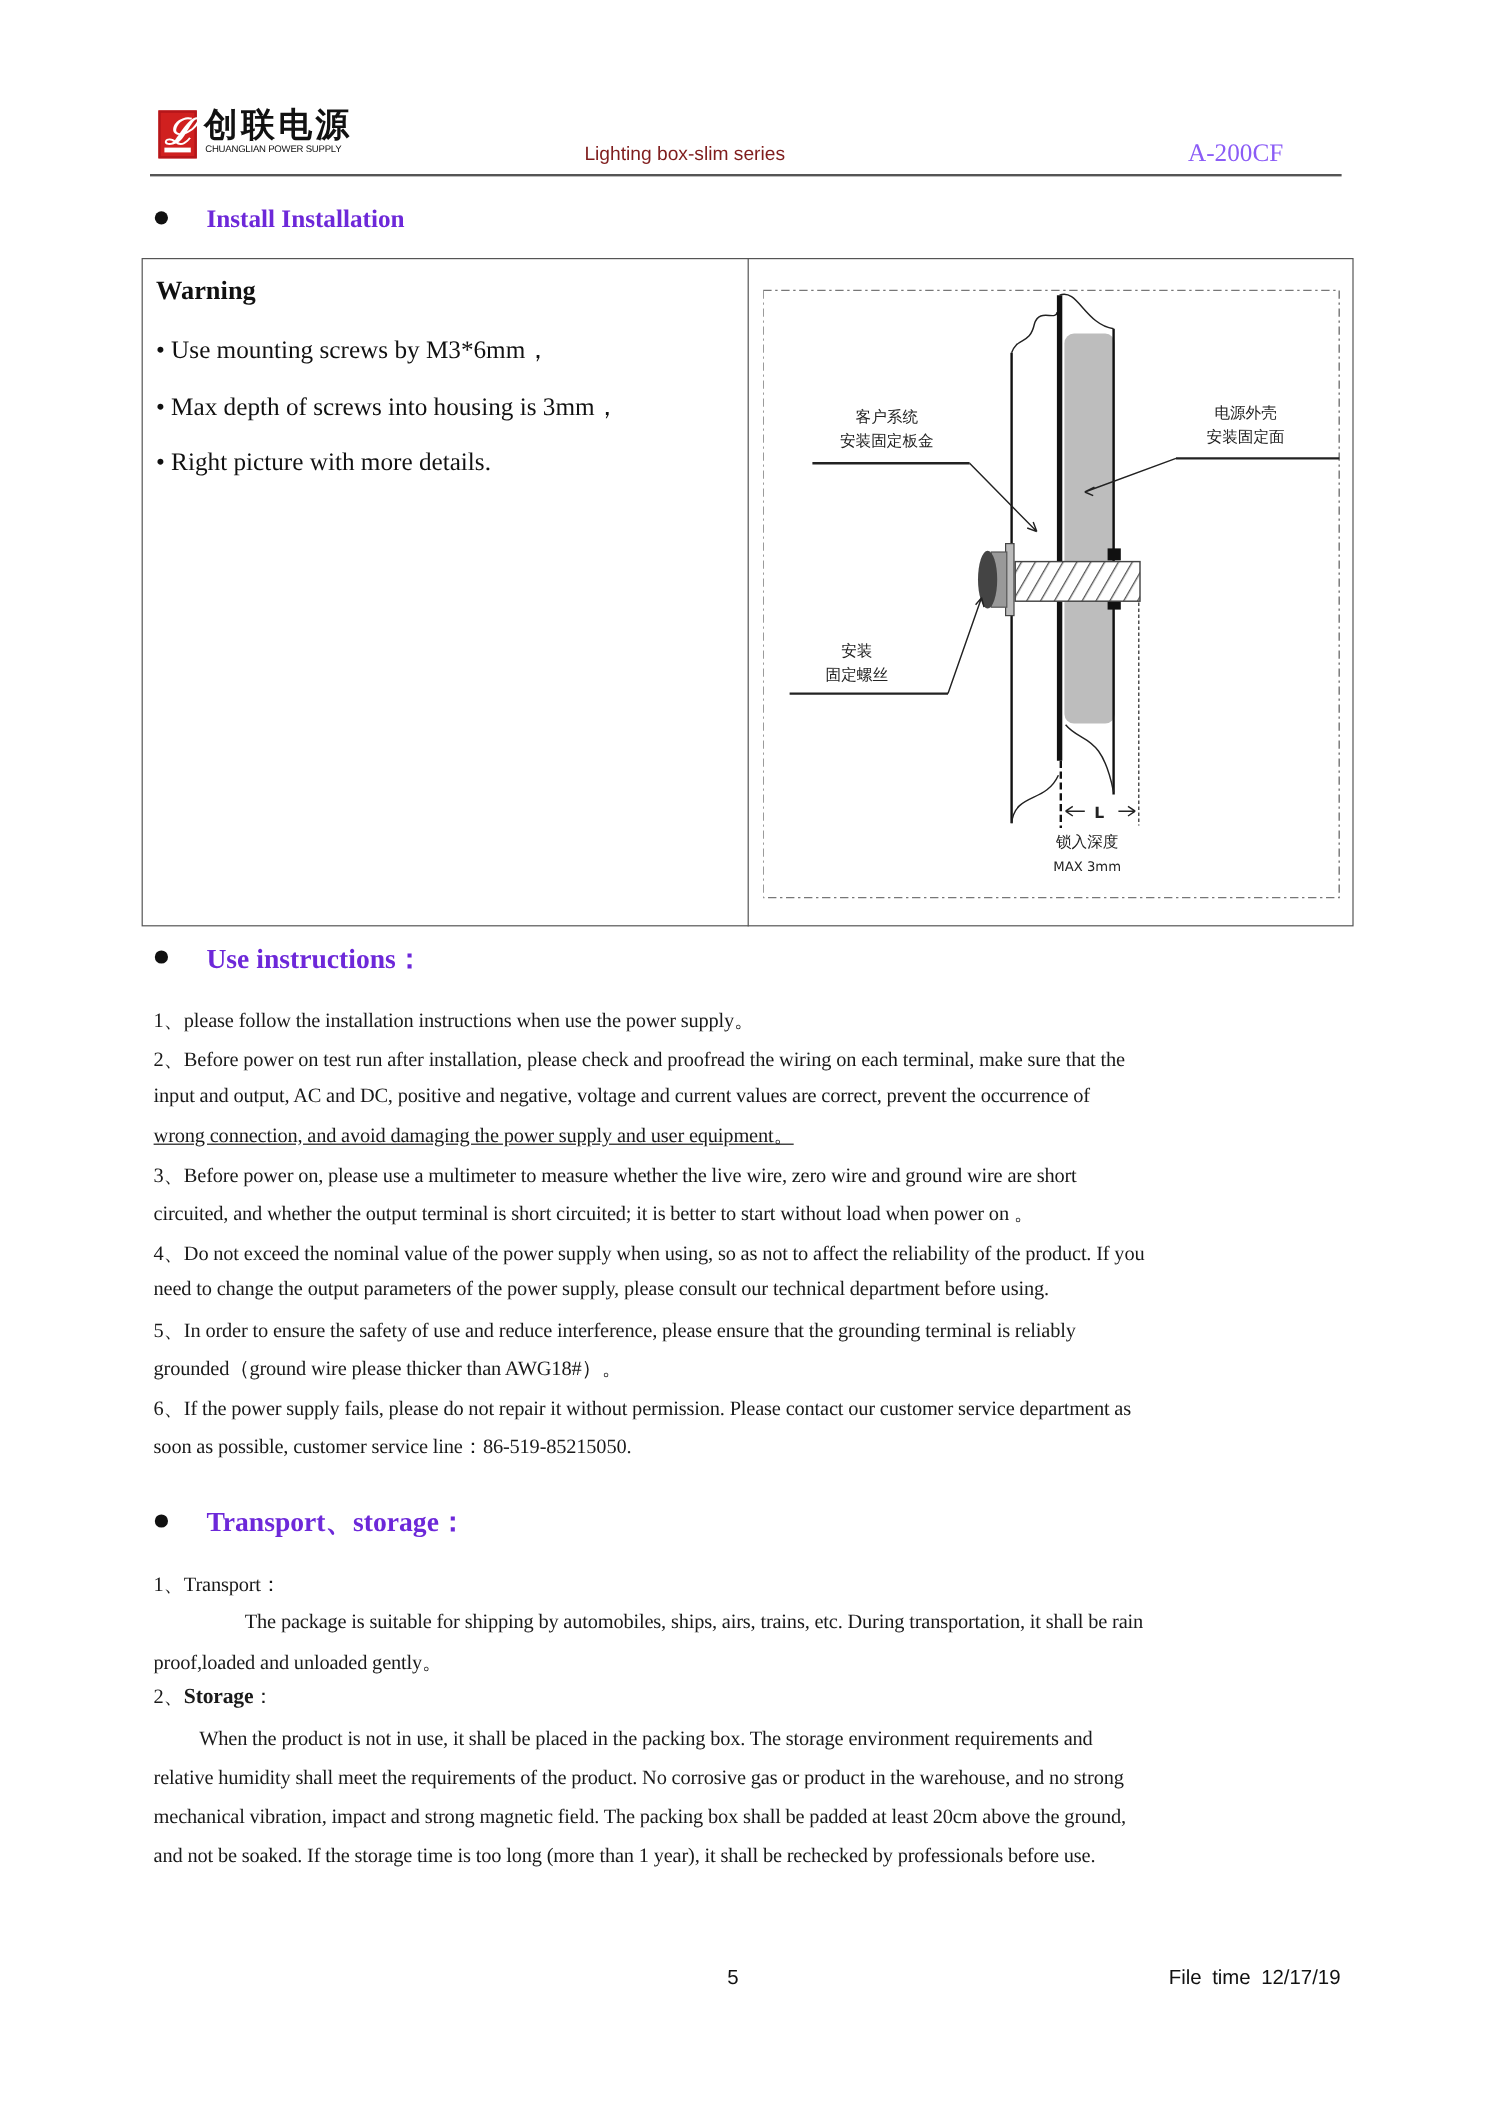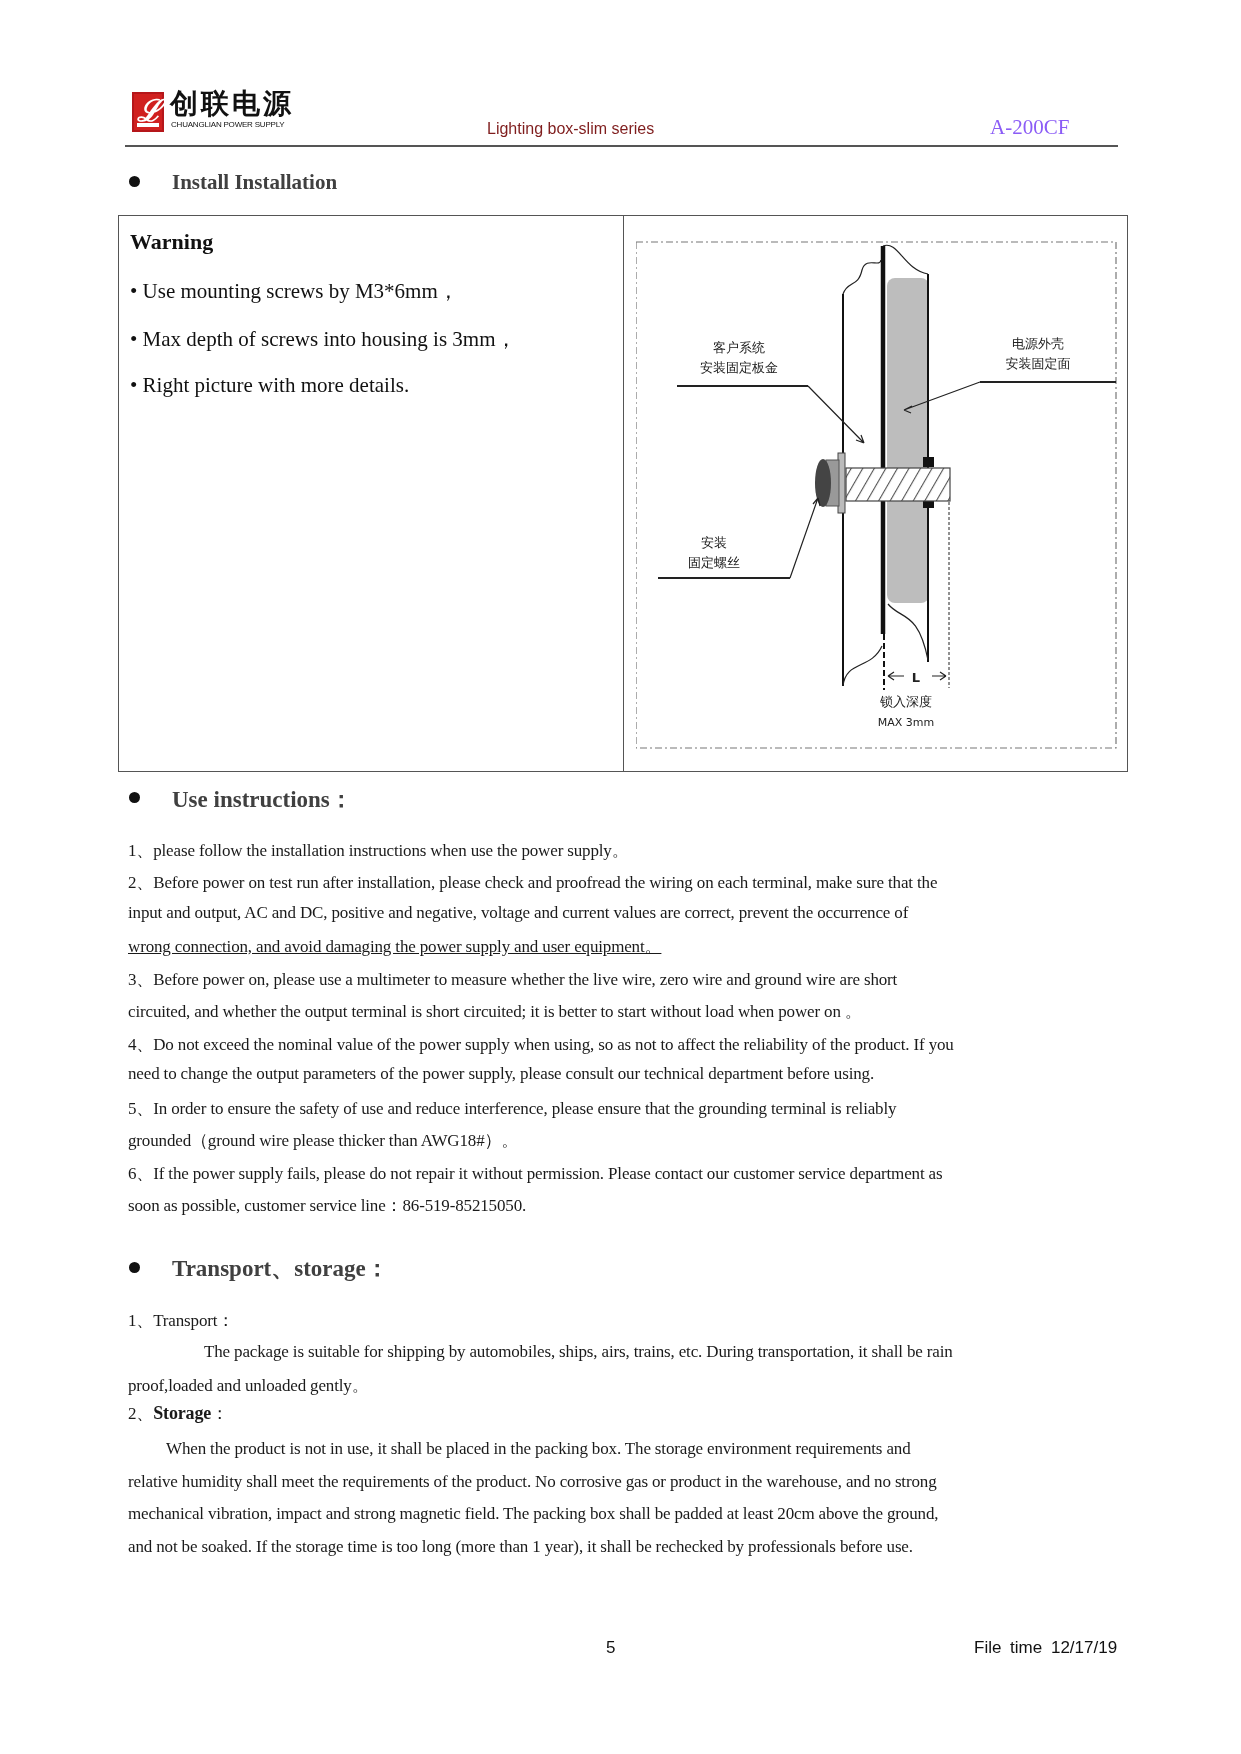--- a/index.html
+++ b/index.html
@@ -12,21 +12,21 @@
   .logo-mark .glyph { position: absolute; left: 3px; top: 1px; color: #fff; font: bold italic 30px "Liberation Serif", serif; line-height: 32px; }
   .logo-mark .strip { position: absolute; left: 3px; bottom: 3px; width: 22px; height: 4px; background: #fff; }
   .logo-cn { position: absolute; left: 38px; top: -4px; font: bold 28px "DejaVu Sans", sans-serif; letter-spacing: 3px; color: #111; line-height: 32px; }
   .logo-en { position: absolute; left: 39px; top: 28px; font: 8px "Liberation Sans", sans-serif; color: #111; letter-spacing: -0.2px; white-space: nowrap; }
   .header-series { left: 487px; top: 120px; font: 16px "Liberation Sans", sans-serif; color: #7f1d1d; }
   .header-model { left: 990px; top: 115px; font: 21px "Liberation Serif", serif; color: #8b5cf6; }
   .header-rule { left: 125px; top: 145px; width: 993px; height: 2px; background: #555; }
 
   
   .bullet { width: 11px; height: 11px; border-radius: 50%; background: #111; }
-  .h-sec { font-weight: bold; font-family: "Liberation Serif", serif; color: #404040; }
+  .h-sec { font-weight: bold; font-family: "Liberation Serif", serif; color: #6d28d9; }
 
   
   .warn-table { left: 118px; top: 215px; width: 1010px; height: 557px; border: 1px solid #555; box-sizing: border-box; }
   .warn-divider { left: 623px; top: 215px; width: 1px; height: 557px; background: #555; }
   .warn-title { left: 130px; top: 229px; font: bold 22px "Liberation Serif", serif; }
   .warn-item { left: 130px; font: 21px "Liberation Serif", serif; white-space: nowrap; }
 
   
   .para { left: 128px; font: 17px "Liberation Serif", serif; white-space: nowrap; letter-spacing: -0.15px; color: #1a1a1a; }
 

